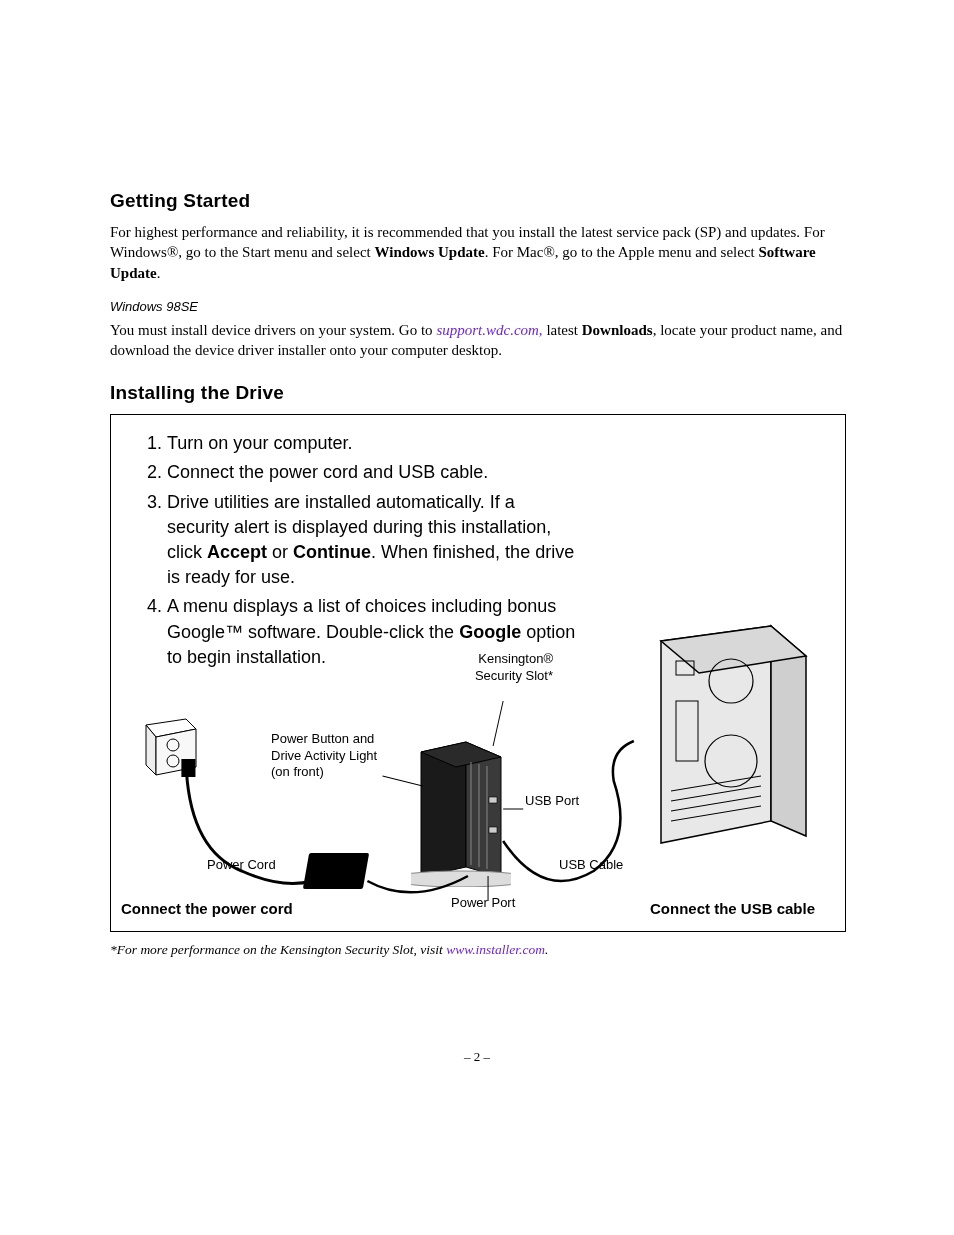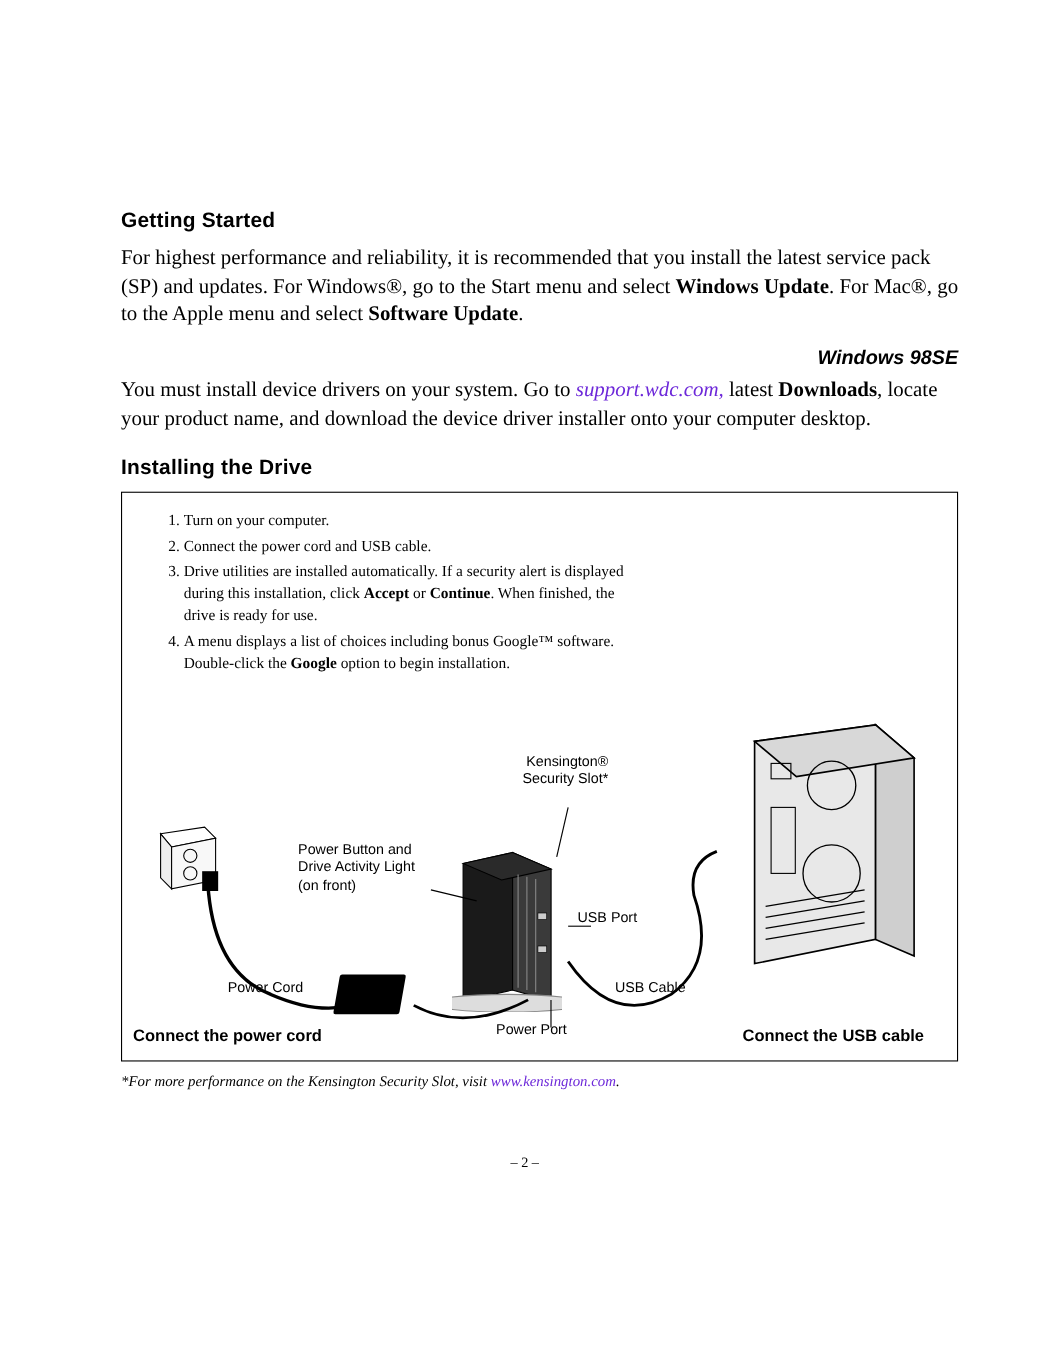--- a/index.html
+++ b/index.html
@@ -6,58 +6,57 @@
     margin: 0;
     padding: 0;
     background: #fff;
     font-family: "Times New Roman", Times, serif;
     color: #000;
     width: 954px;
     height: 1235px;
     position: relative;
   }
   .page {
-    padding: 190px 83px 0 110px;
+    padding: 190px 108px 0 110px;
   }
   h1.section {
     font-family: "Helvetica Neue", Helvetica, Arial, sans-serif;
     font-weight: 700;
     font-size: 19px;
     margin: 0 0 10px 0;
     letter-spacing: 0.2px;
   }
   p.body {
-    font-size: 19px;
+    font-size: 15px;
     line-height: 1.35;
     margin: 0 0 14px 0;
   }
   .bold { font-weight: 700; }
   h2.subhead {
     font-family: "Helvetica Neue", Helvetica, Arial, sans-serif;
-    font-weight: 700;
+    font-weight: 400;
     font-style: italic;
-    font-size: 18px;
+    font-size: 13px;
     margin: 16px 0 6px 0;
-    text-align: right;
   }
   a.link-italic {
     color: #6d28d9;
     font-style: italic;
     text-decoration: none;
   }
   .inst-box {
     border: 1.5px solid #000;
     margin-top: 10px;
     padding: 16px 24px 20px 24px;
     position: relative;
     height: 480px;
   }
   ol.steps {
-    font-family: Liberation Serif, serif;
-    font-size: 14px;
+    font-family: Liberation Sans, sans-serif;
+    font-size: 18px;
     line-height: 1.4;
     padding-left: 32px;
     margin: 0;
     max-width: 410px;
   }
   ol.steps li { margin-bottom: 4px; }
   .diagram-area {
     position: absolute;
     left: 0; right: 0; bottom: 0;
     height: 290px;
@@ -205,18 +204,18 @@
       <div class="lbl right" style="left:414px; top:152px;">USB Port</div>
       <div class="lbl right" style="left:448px; bottom:58px;">USB Cable</div>
       <div class="lbl" style="left:340px; bottom:20px; width:80px;">Power Port</div>
 
       <div class="bold-lbl" style="left:10px; bottom:14px;">Connect the power cord</div>
       <div class="bold-lbl" style="right:30px; bottom:14px;">Connect the USB cable</div>
     </div>
   </div>
 
   <p class="footnote">
-    <span>*For more performance on the Kensington Security Slot, visit </span><a class="link-italic" href="#">www.kensington.com</a><span>.</span>
+    <span>*For more performance on the Kensington Security Slot, visit </span><a class="link-italic" href="#">www.installer.com</a><span>.</span>
   </p>
 
 </div>
 
 <div class="pagenum">– 2 –</div>
 
 </body></html>

